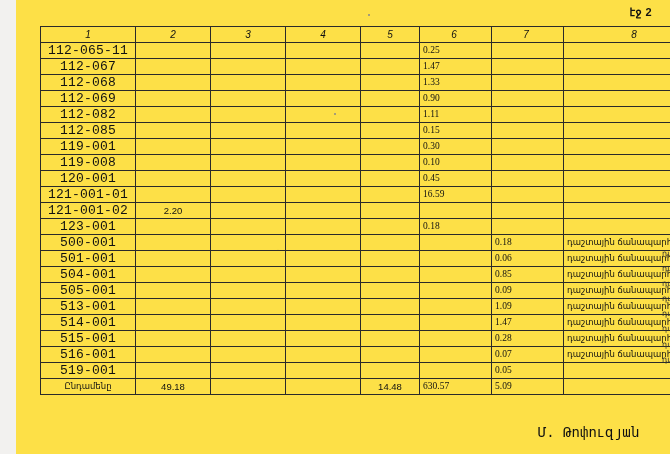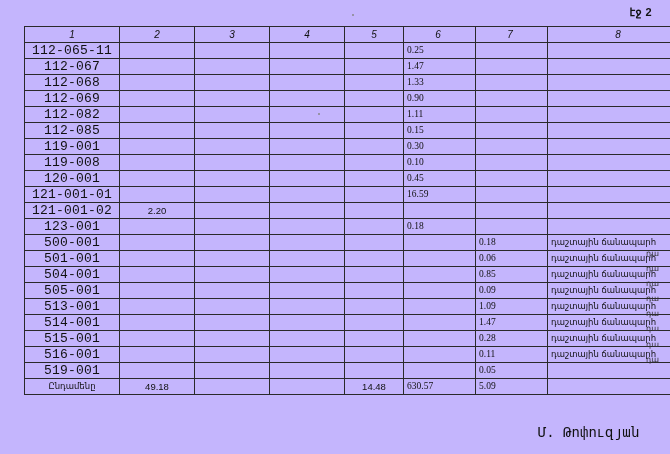--- a/index.html
+++ b/index.html
@@ -11,21 +11,22 @@
     height: 454px;
     background: #f2f1ef;
     font-family: "Liberation Sans", sans-serif;
     color: #111;
     position: relative;
     overflow: hidden;
   }
   .page {
     position: absolute;
     inset: 0;
-    background: #c4b5fd;
+    background: #fde047;
+    margin-left: 16px;
   }
   
   .page:before {
     content: "";
     position: absolute;
     inset: 0;
     background:
       radial-gradient(circle at 12% 80%, rgba(0,0,0,0.025) 0 1px, transparent 1px),
       radial-gradient(circle at 72% 20%, rgba(0,0,0,0.02) 0 1px, transparent 1px),
       radial-gradient(circle at 40% 55%, rgba(0,0,0,0.02) 0 1px, transparent 1px);
@@ -346,21 +347,21 @@
           <td class="c7 num">0.28</td>
           <td class="c8 arm">դաշտային ճանապարհ</td>
         </tr>
         <tr>
           <td class="c1 code">516-001</td>
           <td class="c2"></td>
           <td class="c3"></td>
           <td class="c4"></td>
           <td class="c5"></td>
           <td class="c6 num"></td>
-          <td class="c7 num">0.11</td>
+          <td class="c7 num">0.07</td>
           <td class="c8 arm">դաշտային ճանապարհ</td>
         </tr>
         <tr>
           <td class="c1 code">519-001</td>
           <td class="c2"></td>
           <td class="c3"></td>
           <td class="c4"></td>
           <td class="c5"></td>
           <td class="c6 num"></td>
           <td class="c7 num">0.05</td>

